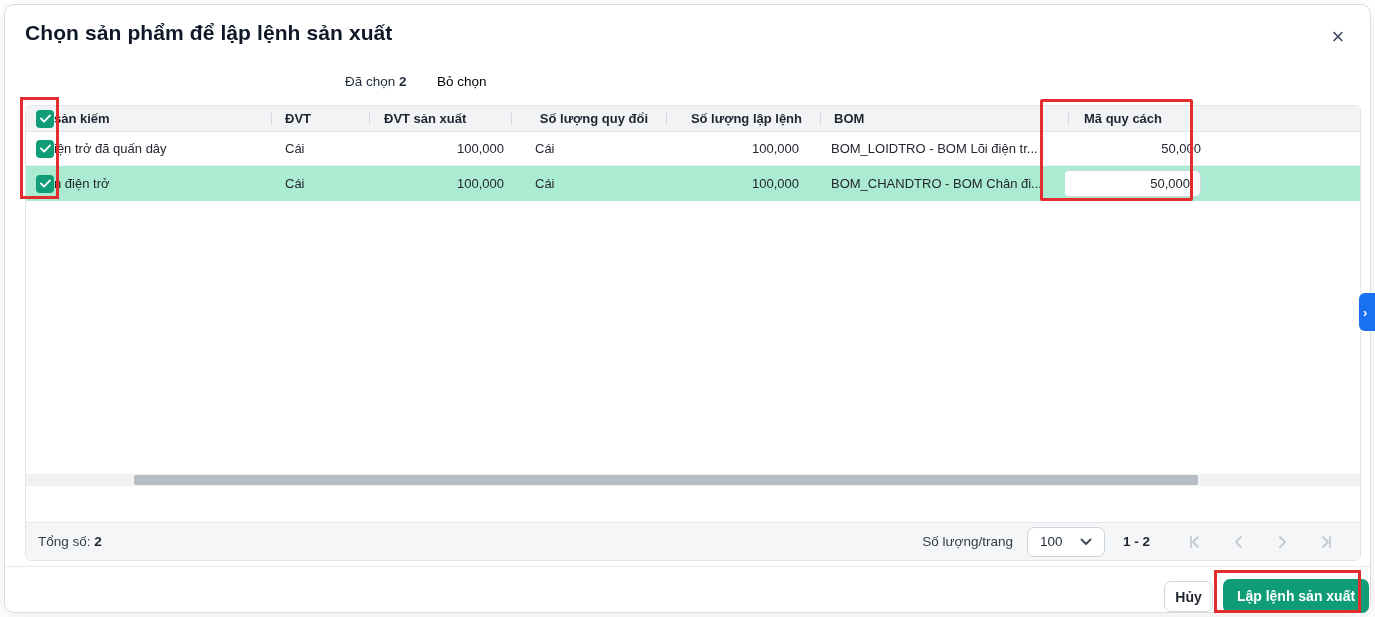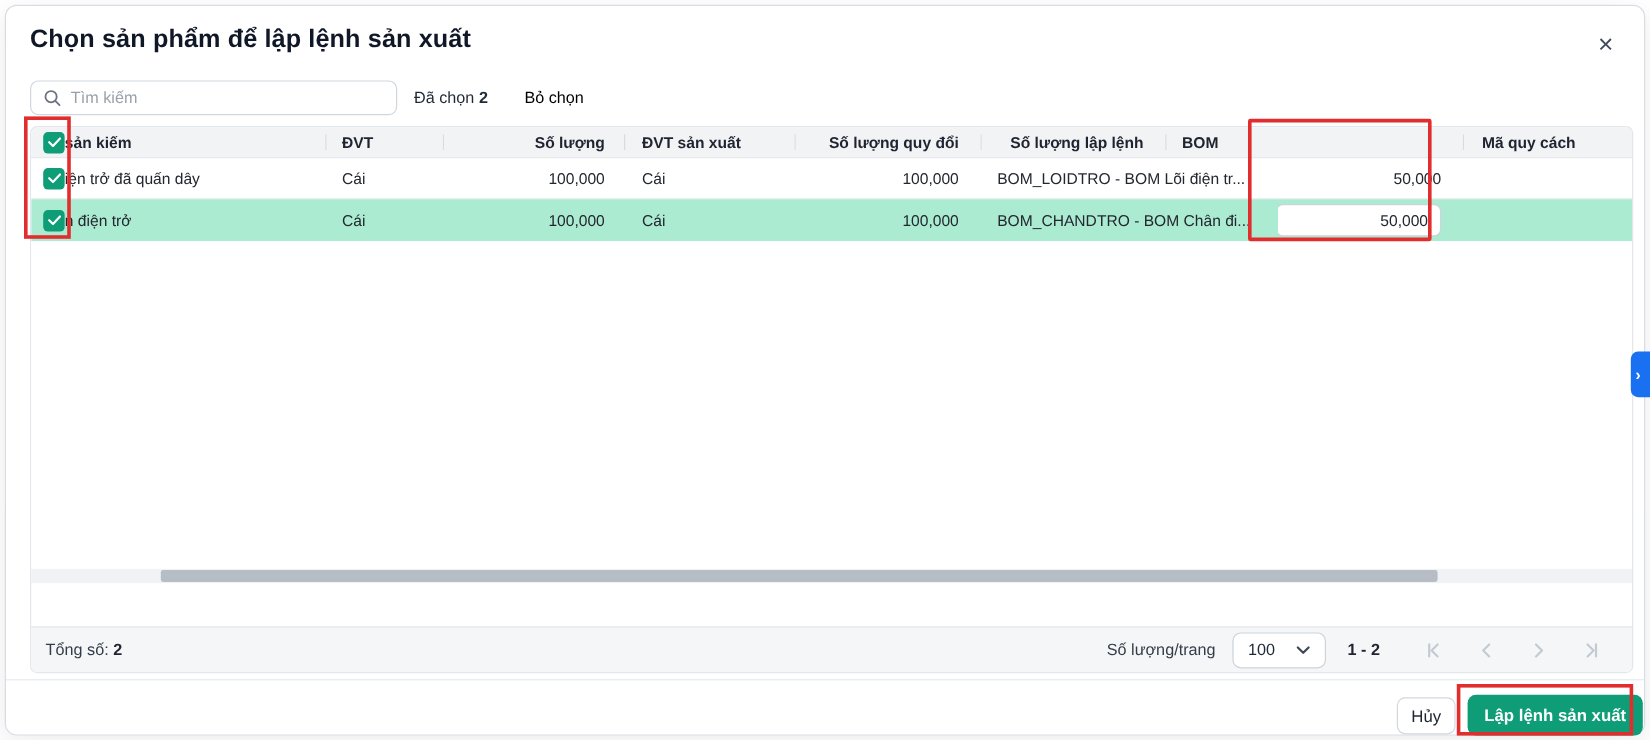--- a/index.html
+++ b/index.html
@@ -63,21 +63,21 @@
   .rpp-label { margin-right:14px; color:#343c49; }
   .rpp-select { width:78px; height:30px; background:#fff; border:1px solid #ccd3da; border-radius:7px;
                 display:flex; align-items:center; justify-content:space-between; padding:0 12px; cursor:pointer; margin-right:18px; }
   .rpp-select span { font-size:13.5px; color:#1f2937; }
   .page-range { font-weight:700; color:#1f2430; margin-right:24px; }
   .pg-btn { width:43px; height:30px; border:none; background:transparent; display:flex; align-items:center; justify-content:center; cursor:default; }
 
   
   .modal-sep { position:absolute; left:0; right:0; top:561px; height:1px; background:#e7eaee; }
   .btn-cancel { position:absolute; left:1159px; top:576px; width:49px; height:31px; background:#fff; border:1px solid #d2d7de;
-                border-radius:7px; font-size:14px; color:#1f2430; cursor:pointer; font-family:inherit; }
+                border-radius:7px; font-size:14px; color:#1f2430; cursor:pointer; font-family:inherit;font-weight:bold; }
   .btn-submit { position:absolute; left:1218px; top:574px; width:146px; height:34px; background:#0e9d77; border:none;
                 border-radius:7px; font-size:14px; font-weight:700; color:#fff; cursor:pointer; font-family:inherit; }
 
   
   .anno { position:absolute; border:3px solid #e12d2d; background:transparent; pointer-events:none; }
   .anno-checkcol { left:20px; top:97px; width:39px; height:102px; }
   .anno-qtycol  { left:1040px; top:99px; width:153px; height:102px; border-radius:2px; }
   .anno-submit  { left:1214px; top:570px; width:147px; height:43px; }
 
   
@@ -87,45 +87,37 @@
 </style>
 </head>
 <body>
 
 <div class="page">
   <div class="modal">
 
     <div class="modal-title">Chọn sản phẩm để lập lệnh sản xuất</div>
     <button class="close-btn">×</button>
 
-    <div class="search-box">
-      <svg width="15" height="15" viewBox="0 0 16 16" fill="none" stroke="#6b7280" stroke-width="1.6" stroke-linecap="round">
-        <circle cx="7" cy="7" r="5"></circle>
-          <line x1="11" y1="11" x2="14.5" y2="14.5"></line>
-      </svg>
-      <input class="search-input" placeholder="Tìm kiếm" style="">
-    </div>
     <div class="selected-wrap">
       <span>Đã chọn</span>&nbsp;<b>2</b>
     </div>
     <a class="deselect-link" href="#">Bỏ chọn</a>
 
     <div class="table-box">
 
       <div class="trow thead">
         <div class="cell c-check">
           <div class="checkbox">
             <svg width="11" height="9" viewBox="0 0 12 10" fill="none" stroke="#fff" stroke-width="2" stroke-linecap="round" stroke-linejoin="round">
                 <polyline points="1,5 4.5,8.5 11,1.5"></polyline>
               </svg>
           </div>
         </div>
         <div class="cell c-product">sản kiếm</div>
         <div class="cell c-dvt div">ĐVT</div>
-        <div class="cell c-qty div">Số lượng</div>
         <div class="cell c-dvtsx div">ĐVT sản xuất</div>
         <div class="cell c-qtyqd div">Số lượng quy đổi</div>
         <div class="cell c-qtyll div">Số lượng lập lệnh</div>
         <div class="cell c-bom div">BOM</div>
         <div class="cell c-mqc div">Mã quy cách</div>
       </div>
 
       <div class="trow tr1">
         <div class="cell c-check">
           <div class="checkbox">

